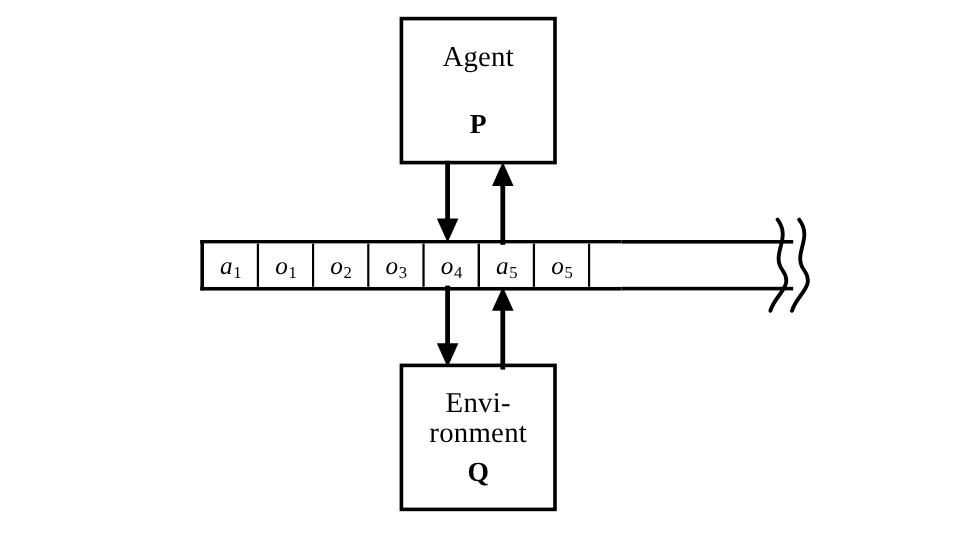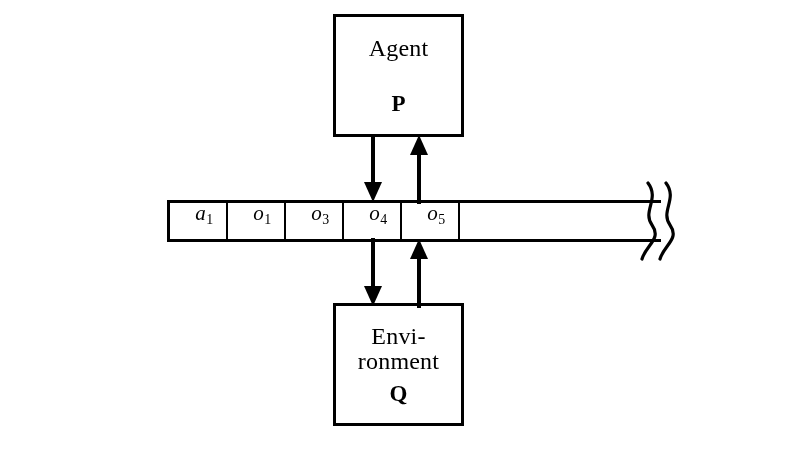--- a/index.html
+++ b/index.html
@@ -75,25 +75,24 @@
     border-left: 3px solid #000000;
     box-sizing: border-box;
     background: #ffffff;
   }
   .tape-cell {
     box-sizing: border-box;
     width: 46px;
     height: 100%;
     border-right: 2px solid #000000;
     display: flex;
-    align-items: flex-start;
+    align-items: center;
     justify-content: center;
     background: #ffffff;
     position: relative;
-    margin-left: 12px;
   }
   .tape-cell.empty-cell {
     width: 26px;
     border-right: none;
   }
   .cell-label {
     font-size: 21px;
     font-style: italic;
     line-height: 1;
     white-space: nowrap;
@@ -160,24 +159,30 @@
   <div class="tape-rail" id="tape-rail-bottom"></div>
 
   <div id="tape">
       <div class="tape-cell">
         <span class="cell-label">a<sub>1</sub></span>
       </div>
       <div class="tape-cell">
         <span class="cell-label">o<sub>1</sub></span>
       </div>
       <div class="tape-cell">
+        <span class="cell-label">o<sub>2</sub></span>
+      </div>
+      <div class="tape-cell">
         <span class="cell-label">o<sub>3</sub></span>
       </div>
       <div class="tape-cell">
         <span class="cell-label">o<sub>4</sub></span>
+      </div>
+      <div class="tape-cell">
+        <span class="cell-label">a<sub>5</sub></span>
       </div>
       <div class="tape-cell">
         <span class="cell-label">o<sub>5</sub></span>
       </div>
       <div class="tape-cell empty-cell"></div>
     </div>
 
   <svg id="tape-break" viewBox="0 0 44 80" xmlns="http://www.w3.org/2000/svg">
     <path d="M 8 2 C 20 18, 2 30, 12 44 C 22 58, 6 64, 2 78" fill="none" stroke="#000000" stroke-width="3.2" stroke-linecap="round"></path>
     <path d="M 26 2 C 38 18, 20 30, 30 44 C 40 58, 24 64, 20 78" fill="none" stroke="#000000" stroke-width="3.2" stroke-linecap="round"></path>

